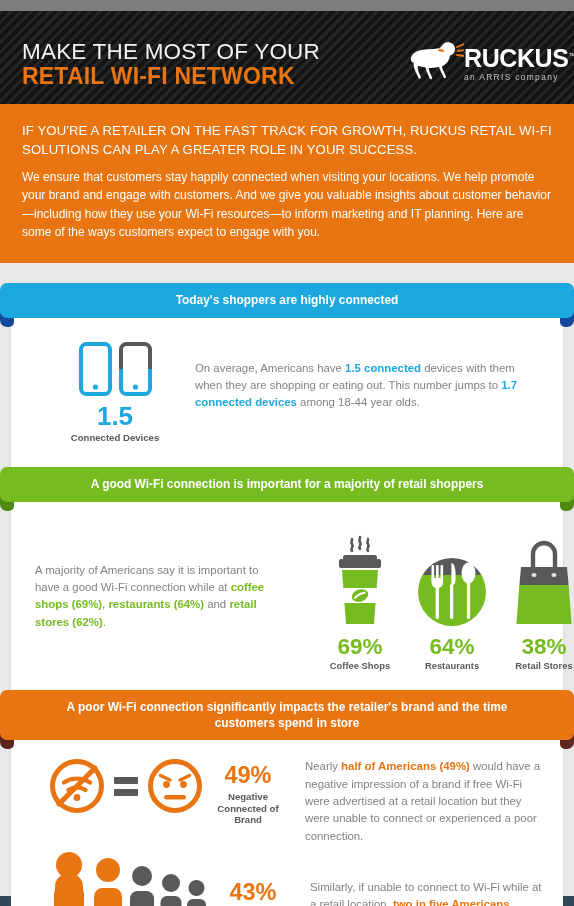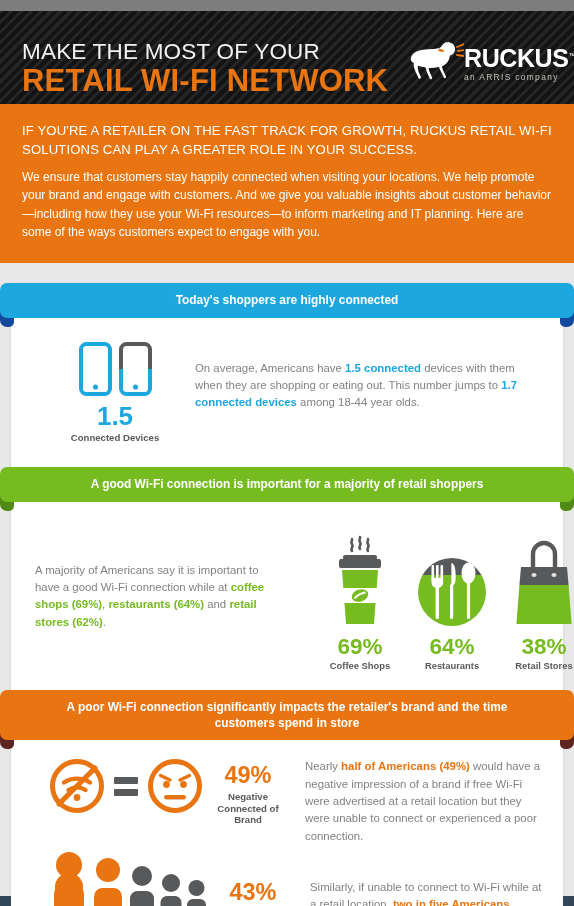--- a/index.html
+++ b/index.html
@@ -44,21 +44,21 @@
     top: 28px;
   }
   .title-line1 {
     font-size: 22.5px;
     color: #f2f2f2;
     letter-spacing: 0.2px;
     line-height: 1.12;
     font-weight: 400;
   }
   .title-line2 {
-    font-size: 31px;
+    font-size: 23px;
     color: #e87511;
     font-weight: 700;
     letter-spacing: 0.2px;
     line-height: 1.12;
   }
 
   .logo {
     position: absolute;
     right: 16px;
     top: 27px;

